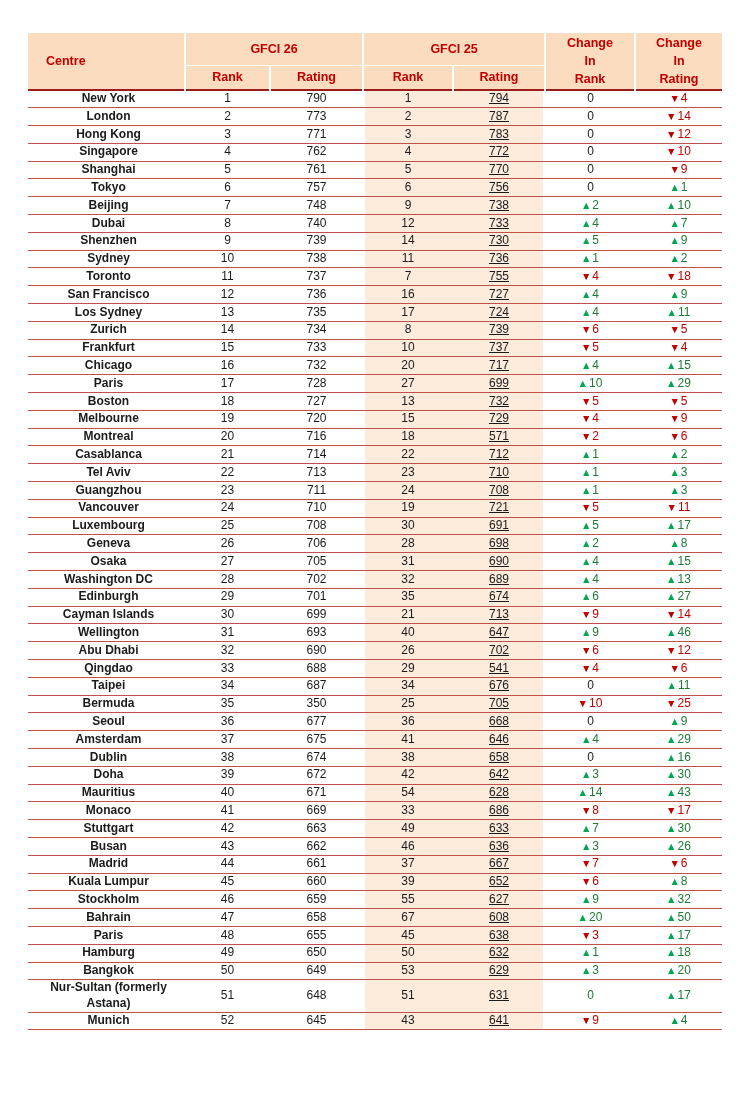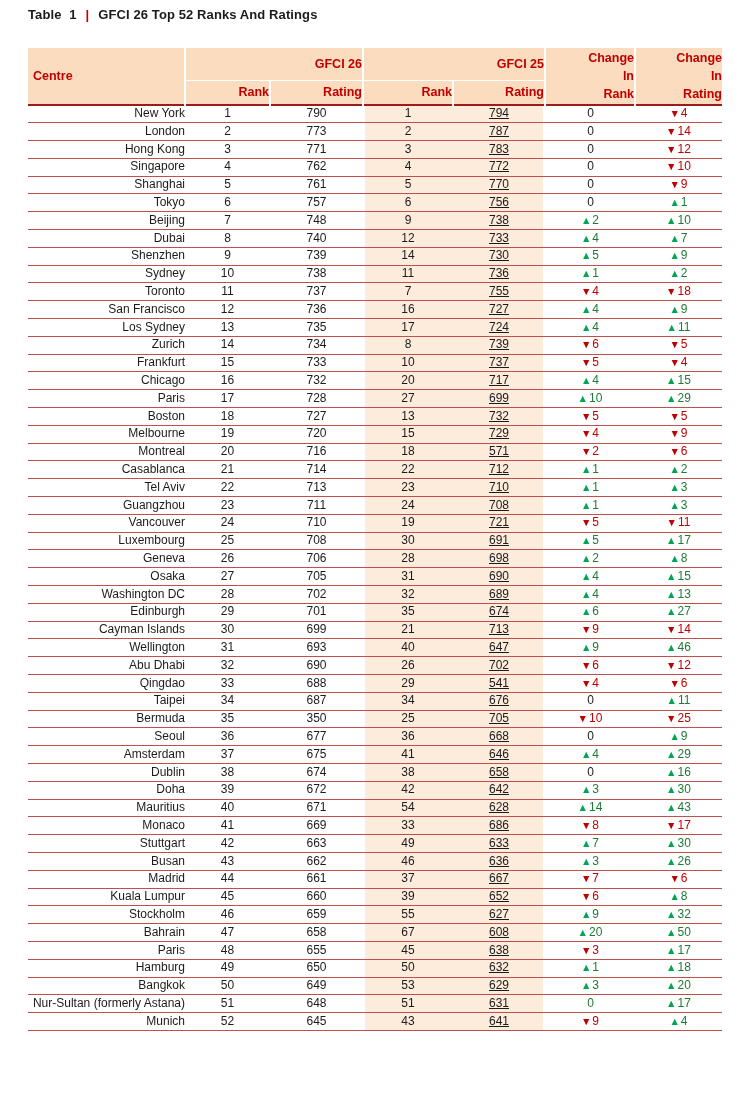--- a/index.html
+++ b/index.html
@@ -34,66 +34,61 @@
   col.w-r25rank { width: 90px; }
   col.w-r25rating { width: 92px; }
   col.w-chrank { width: 90px; }
   col.w-chrating { width: 87px; }
 
   thead th {
     background: #FBDCBE;
     color: #C00000;
     font-weight: bold;
     font-size: 12.5px;
-    text-align: right;
+    text-align: center;
     padding: 0;
     border-left: 2px solid #ffffff;
     vertical-align: middle;
   }
   thead tr.hdr-top { height: 32px; }
   thead tr.hdr-sub { height: 25px; }
   thead tr.hdr-top th:first-child { border-left: none; }
   thead tr.hdr-sub th { border-top: 1.5px solid #ffffff; }
-  th.h-centre { text-align: left; padding-left: 5px; }
+  th.h-centre { text-align: left; padding-left: 18px; }
   th.h-change { white-space: pre-line; line-height: 18px; }
   thead { border-bottom: 2.5px solid #9C1B1B; }
 
   tbody tr { border-bottom: 1px solid #C0504D; }
   tbody td {
     font-size: 12px;
     color: #1b1b1b;
     text-align: center;
     height: 17.8px;
     line-height: 1.3;
     padding: 0;
     vertical-align: middle;
   }
-  td.c-centre { text-align: right; padding-left: 4px; }
+  td.c-centre { text-align: center; padding-left: 4px; font-weight: bold; }
   td.shaded { background: #FDEBDC; }
   td.shade-l { box-shadow: inset 2px 0 0 #ffffff; }
   td.shade-r { box-shadow: inset -2px 0 0 #ffffff; text-decoration: underline; }
 
   .sym { font-size: 10.5px; margin-right: 1px; }
   .sym-up { color: #00A651; }
   .sym-down { color: #C00000; }
   .val { font-size: 12px; }
   .txt-green { color: #1F7A35; }
   .txt-red { color: #C00000; }
   .txt-black { color: #1b1b1b; }
 </style>
 </head>
 <body>
 
 <div class="page">
 
-  <div class="doc-title">
-    <span class="t-label">Table 1</span>
-    <span class="t-pipe">|</span>
-    <span class="t-text">GFCI 26 Top 52 Ranks And Ratings</span>
-  </div>
 
   <table class="gfci">
     <colgroup>
       <col class="w-centre">
         <col class="w-r26rank">
         <col class="w-r26rating">
       <col class="w-r25rank">
         <col class="w-r25rating">
         <col class="w-chrank">
         <col class="w-chrating">

